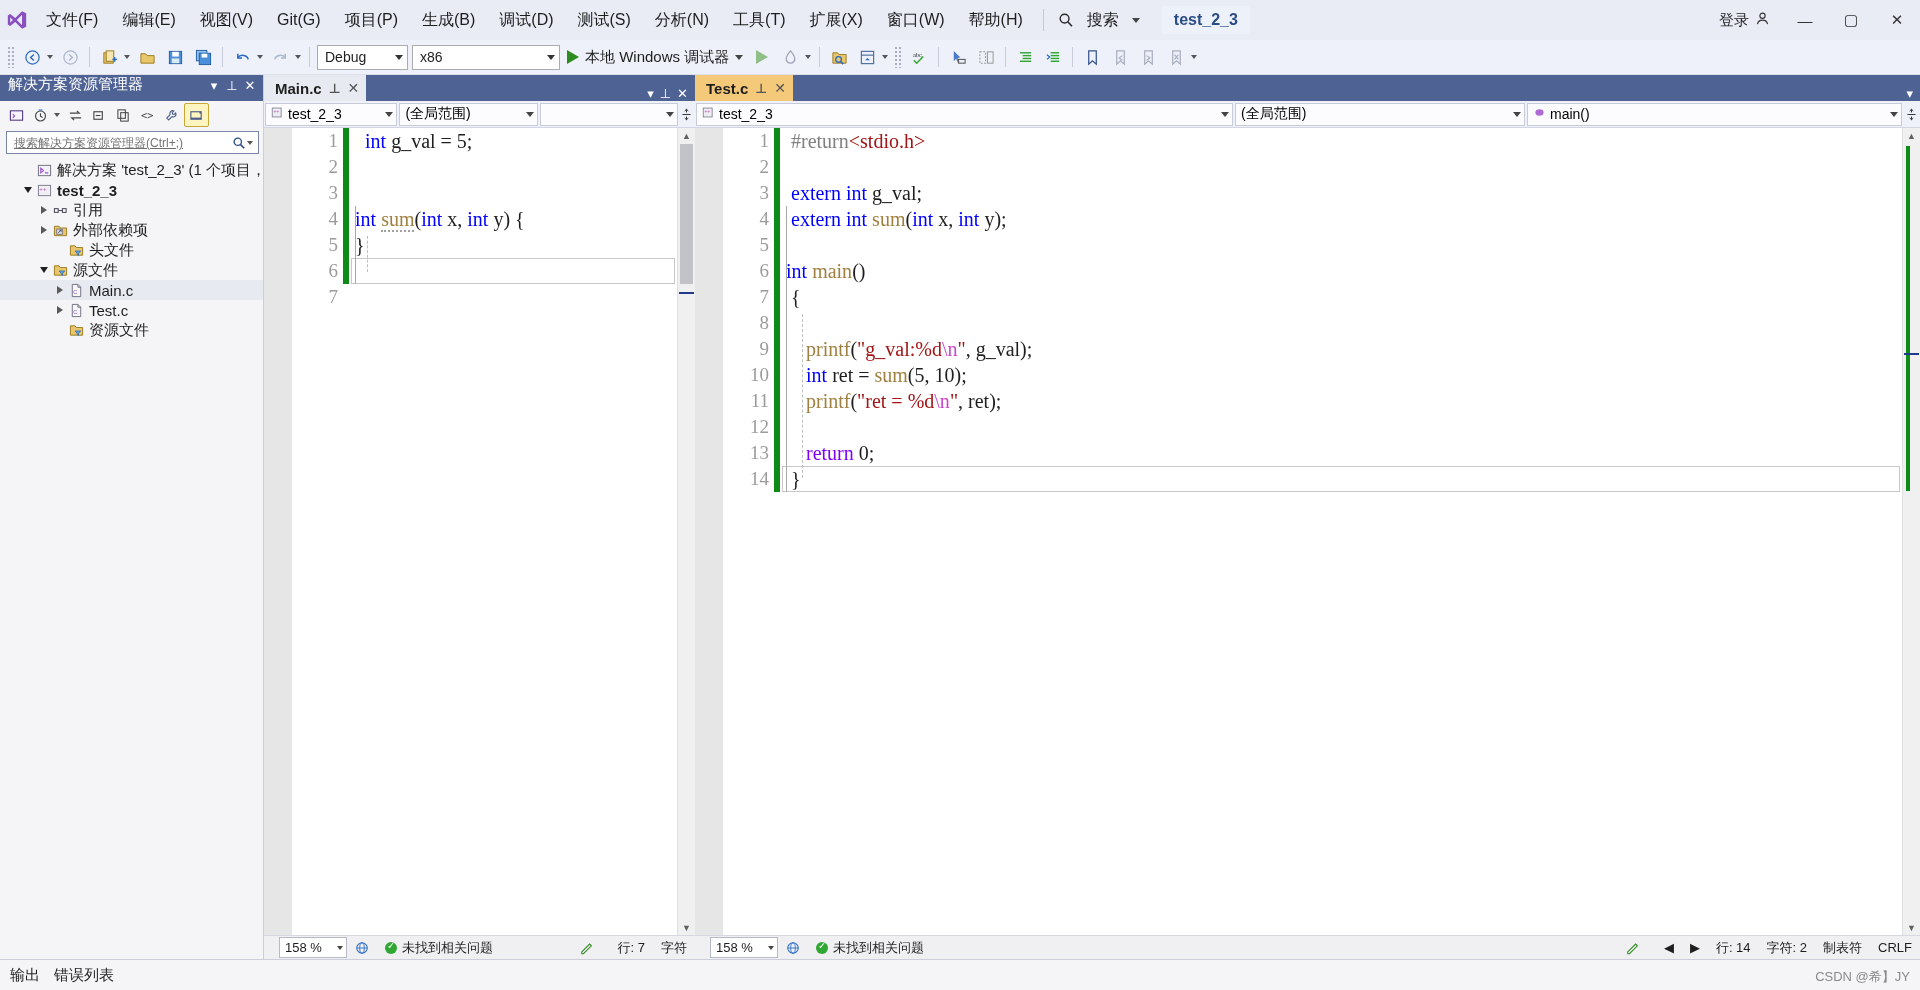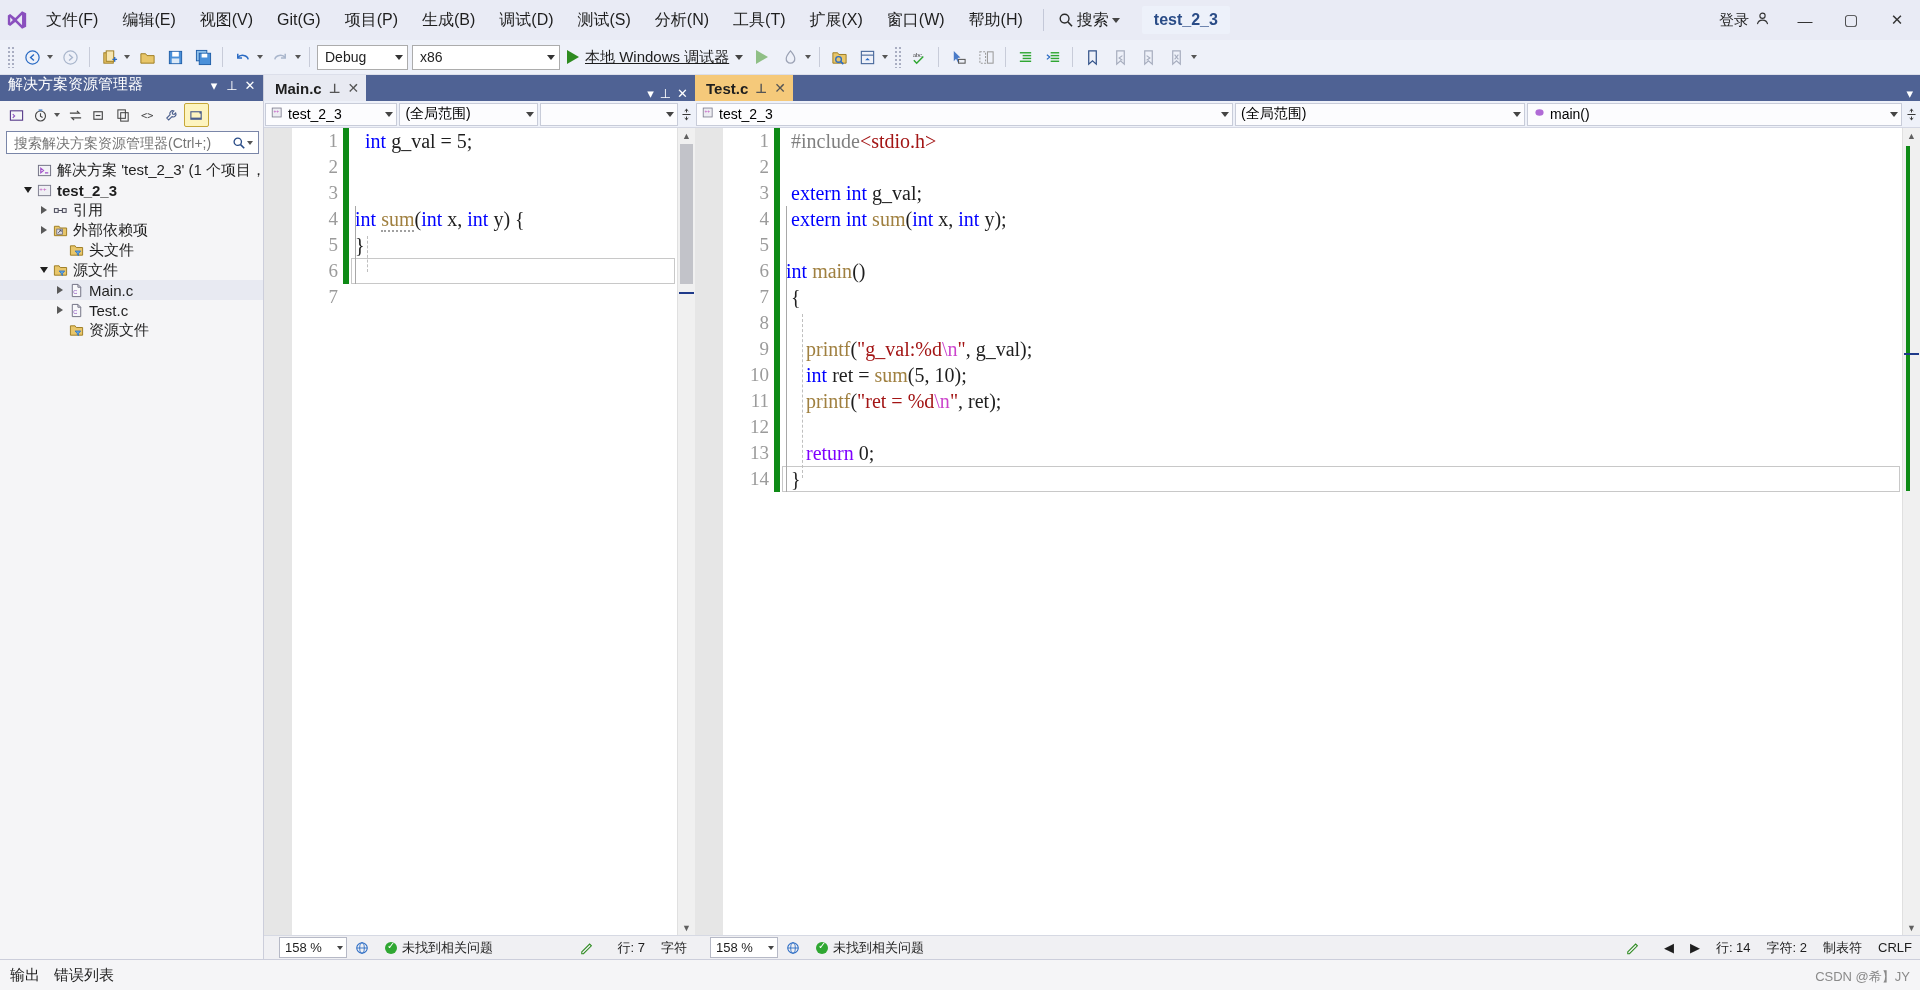--- a/index.html
+++ b/index.html
@@ -12,21 +12,21 @@
   }
   .app{width:1920px;height:990px;position:relative;display:flex;flex-direction:column;background:#EEEEF2;}
 
   
   .titlebar{height:40px;background:#E9EBF5;display:flex;align-items:center;flex:0 0 40px;position:relative;}
   .vslogo{width:34px;height:40px;display:flex;align-items:center;justify-content:center;}
   .vslogo svg{width:22px;height:22px;}
   .menu{display:flex;align-items:center;height:40px;}
   .menu-item{padding:0 12px;height:40px;line-height:40px;color:#1E1E1E;font-size:16px;white-space:nowrap;cursor:default;}
   .menu-sep{width:1px;height:22px;background:#C4C8D8;margin:0 8px;}
-  .search-box{display:flex;align-items:center;gap:3px;padding:0 6px;height:40px;color:#1E1E1E;font-size:16px;}
+  .search-box{display:flex;align-items:center;gap:13px;padding:0 6px;height:40px;color:#1E1E1E;font-size:16px;}
   .search-box .mag{width:16px;height:16px;display:inline-block;}
   .caretdn{width:0;height:0;border-left:4px solid transparent;border-right:4px solid transparent;border-top:5px solid #444;}
   .sln-chip{margin-left:16px;background:#EDF1FA;color:#2A4C87;font-weight:bold;font-size:16px;padding:5px 12px;border-radius:2px;}
   .title-right{margin-left:auto;display:flex;align-items:center;height:40px;}
   .signin{display:flex;align-items:center;gap:6px;padding:0 12px;font-size:15px;color:#1E1E1E;}
   .winbtn{width:46px;height:40px;display:flex;align-items:center;justify-content:center;color:#333;font-size:15px;}
 
   
   .toolbar{height:34px;background:#EEF1F9;display:flex;align-items:center;flex:0 0 34px;border-bottom:1px solid #DCDFEA;padding-left:4px;}
   .tb-grip{width:8px;height:22px;background:
@@ -34,37 +34,37 @@
      background-size:4px 4px;margin:0 3px;}
   .tb-btn{width:26px;height:26px;display:flex;align-items:center;justify-content:center;margin:0 1px;border-radius:2px;}
   .tb-sep{width:1px;height:20px;background:#C8CCD9;margin:0 5px;}
   .tb-arrow{width:0;height:0;border-left:3.5px solid transparent;border-right:3.5px solid transparent;border-top:4px solid #555;margin-left:1px;margin-right:3px;}
   .combo{height:23px;border:1px solid #ACACAC;background:#fff;display:flex;align-items:center;
          padding:0 4px 0 7px;font-size:14px;color:#1E1E1E;margin:0 2px;}
   .combo .cbtxt{flex:1;white-space:nowrap;}
   .combo .cbarrow{width:0;height:0;border-left:4px solid transparent;border-right:4px solid transparent;border-top:5px solid #333;margin-left:8px;}
   .combo.debugsel{width:78px;}
   .combo.platsel{width:135px;}
-  .run-btn{display:flex;align-items:center;gap:6px;padding:0 5px;height:26px;font-size:15px;color:#1E1E1E;text-decoration:underline;}
+  .run-btn{display:flex;align-items:center;gap:6px;padding:0 5px;height:26px;font-size:15px;color:#1E1E1E;}
   .tri-green{width:0;height:0;border-top:7px solid transparent;border-bottom:7px solid transparent;border-left:12px solid #2E8B20;}
   .tri-hollow{width:0;height:0;border-top:7px solid transparent;border-bottom:7px solid transparent;border-left:12px solid #8FBF86;}
 
   
   .mainrow{flex:1;display:flex;min-height:0;background:#EEEEF2;}
 
   
   .slnpanel{width:263px;flex:0 0 263px;background:#F5F5F7;display:flex;flex-direction:column;border-right:1px solid #CCCEDB;}
   .sln-header{height:26px;background:#4F6294;color:#fff;display:flex;padding:0 4px 0 8px;font-size:15px;flex:0 0 26px;}
   .sln-header .ttl{flex:1;white-space:nowrap;}
   .sln-hicon{width:18px;height:20px;display:flex;align-items:center;justify-content:center;color:#fff;font-size:13px;}
   .sln-toolbar{height:28px;display:flex;align-items:center;background:#F5F5F7;padding-left:5px;flex:0 0 28px;gap:1px;}
   .sln-tb{width:23px;height:22px;display:flex;align-items:center;justify-content:center;border-radius:2px;}
   .sln-tb.active{background:#FDF4BF;border:1px solid #C6A738;}
   .sln-search{margin:2px 4px 4px 6px;height:21px;border:1px solid #7A86A8;background:#fff;display:flex;align-items:center;padding:0 2px 0 5px;}
-  .sln-search input{border:0;outline:0;flex:1;font-size:14px;color:#6D6D6D;font-family:inherit;background:transparent;}
+  .sln-search input{border:0;outline:0;flex:1;font-size:12px;color:#6D6D6D;font-family:inherit;background:transparent;text-decoration:underline;}
   .sln-search .mag2{width:15px;height:15px;display:flex;align-items:center;justify-content:center;}
   .tree{flex:1;overflow:hidden;padding-top:2px;font-size:15px;color:#1E1E1E;}
   .trow{height:20px;display:flex;align-items:center;white-space:nowrap;padding-right:4px;}
   .trow.sel{background:#E8EAF2;}
   .tw{width:16px;height:18px;display:flex;align-items:center;justify-content:center;flex:0 0 16px;}
   .chev{width:0;height:0;border-top:4.5px solid transparent;border-bottom:4.5px solid transparent;border-left:6px solid #5A5A5A;}
   .chev.open{border-left:4.5px solid transparent;border-right:4.5px solid transparent;border-top:6px solid #1E1E1E;border-bottom:0;}
   .ticon{width:17px;height:17px;margin-right:4px;flex:0 0 17px;display:flex;align-items:center;justify-content:center;}
   .tlabel{font-size:15px;}
   .tlabel.b{font-weight:bold;}
@@ -689,21 +689,21 @@
               <div class="lnum">10</div>
               <div class="lnum">11</div>
               <div class="lnum">12</div>
               <div class="lnum">13</div>
               <div class="lnum">14</div>
             </div>
           <div class="changebar">
             <div class="green" style="top:0px;height:364px;"></div>
           </div>
           <div class="codecol" id="code-right">
-              <div class="cline"><span class="id"> </span><span class="pp">#include</span><span class="hdr">&lt;stdio.h&gt;</span></div>
+              <div class="cline"><span class="id"> </span><span class="pp">#return</span><span class="hdr">&lt;stdio.h&gt;</span></div>
               <div class="cline"></div>
               <div class="cline"><span class="id"> </span><span class="kw">extern</span><span class="id"> </span><span class="kw">int</span><span class="id"> g_val;</span></div>
               <div class="cline"><span class="id"> </span><span class="kw">extern</span><span class="id"> </span><span class="kw">int</span><span class="id"> </span><span class="fn">sum</span><span class="id">(</span><span class="kw">int</span><span class="id"> x, </span><span class="kw">int</span><span class="id"> y);</span></div>
               <div class="cline"></div>
               <div class="cline"><span class="kw">int</span><span class="id"> </span><span class="fn">main</span><span class="id">()</span></div>
               <div class="cline"><span class="id"> {</span></div>
               <div class="cline"></div>
               <div class="cline"><span class="id">    </span><span class="fn">printf</span><span class="id">(</span><span class="str">"g_val:%d</span><span class="esc">\n</span><span class="str">"</span><span class="id">, g_val);</span></div>
               <div class="cline"><span class="id">    </span><span class="kw">int</span><span class="id"> ret = </span><span class="fn">sum</span><span class="id">(5, 10);</span></div>
               <div class="cline"><span class="id">    </span><span class="fn">printf</span><span class="id">(</span><span class="str">"ret = %d</span><span class="esc">\n</span><span class="str">"</span><span class="id">, ret);</span></div>

